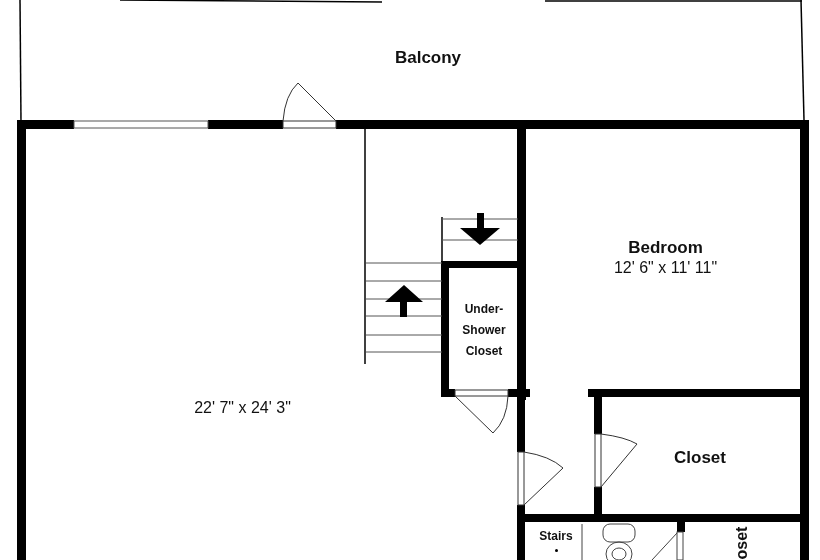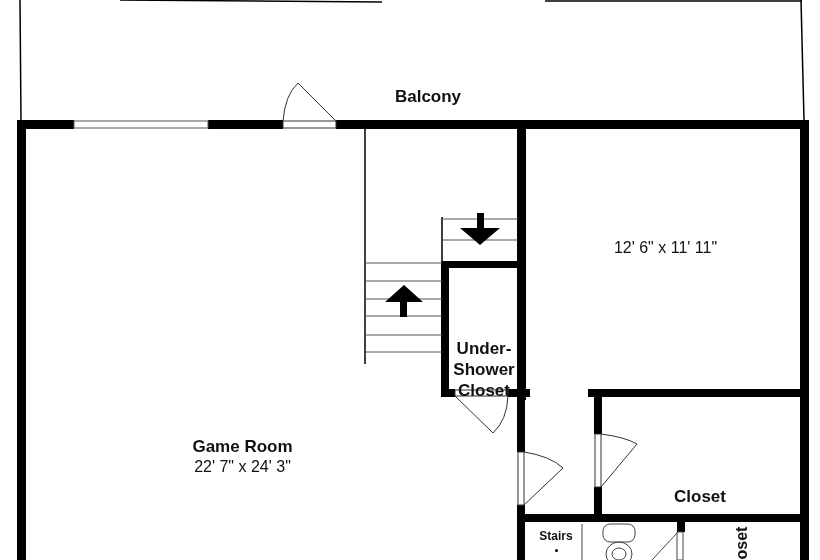--- a/index.html
+++ b/index.html
@@ -1,19 +1,19 @@
 <!DOCTYPE html>
 <html><head>
 <meta charset="utf-8">
 <style>
   html, body { margin: 0; padding: 0; background: #ffffff; }
   body { width: 820px; height: 560px; overflow: hidden; position: relative; font-family: "Liberation Sans", sans-serif; }
   #plan { position: absolute; left: 0; top: 0; }
   .lbl { position: absolute; text-align: center; color: #111; white-space: nowrap; }
-  .name { font-weight: bold; font-size: 17px; line-height: 20px; margin-top: 39px; }
+  .name { font-weight: bold; font-size: 17px; line-height: 20px; }
   .dim { font-size: 16px; line-height: 19px; }
   .small { font-weight: bold; font-size: 12px; }
 </style>
 </head>
 <body>
 
 <svg id="plan" width="820" height="560" viewBox="0 0 820 560" xmlns="http://www.w3.org/2000/svg">
 
   <g fill="none" stroke="#000" stroke-width="1.5">
     <line x1="20" y1="0" x2="21" y2="122"></line>
@@ -108,29 +108,29 @@
     <ellipse cx="619" cy="554" rx="13" ry="12"></ellipse>
     <ellipse cx="619" cy="554" rx="7" ry="6"></ellipse>
     <rect x="677" y="532" width="6" height="28" fill="#fff"></rect>
     <line x1="677" y1="533" x2="652" y2="560"></line>
   </g>
 </svg>
 
 <div class="lbl name" style="left:378px; top:48px; width:100px;">Balcony</div>
 
 <div class="lbl" style="left:160px; top:398px; width:165px;">
-  <div class="name">Game Room</div>
   <div class="dim">22' 7" x 24' 3"</div>
 </div>
 
 <div class="lbl" style="left:583px; top:238px; width:165px;">
+  <div class="name">Bedroom</div>
   <div class="dim">12' 6" x 11' 11"</div>
 </div>
 
-<div class="lbl name" style="left:449px; top:299px; width:70px; line-height:21px; font-size:17px;">
+<div class="lbl name" style="left:449px; top:299px; width:70px; line-height:21px; font-size:12px;">
   <div>Under-</div>
   <div>Shower</div>
   <div>Closet</div>
 </div>
 
 <div class="lbl name" style="left:650px; top:448px; width:100px;">Closet</div>
 
 <div class="lbl small" style="left:528px; top:529px; width:56px;">Stairs</div>
 <div style="position:absolute; left:555px; top:549px; width:3px; height:3px; background:#000; border-radius:50%;"></div>
 

